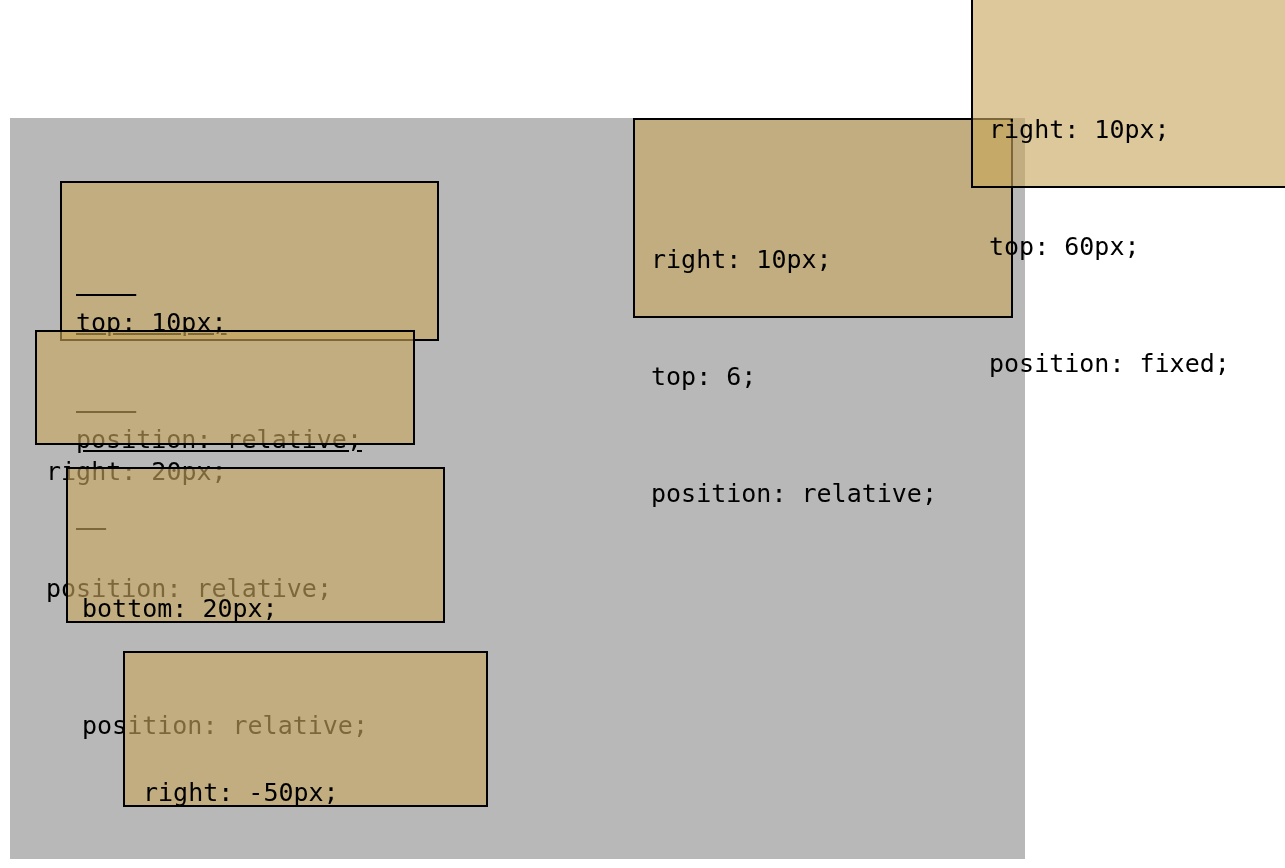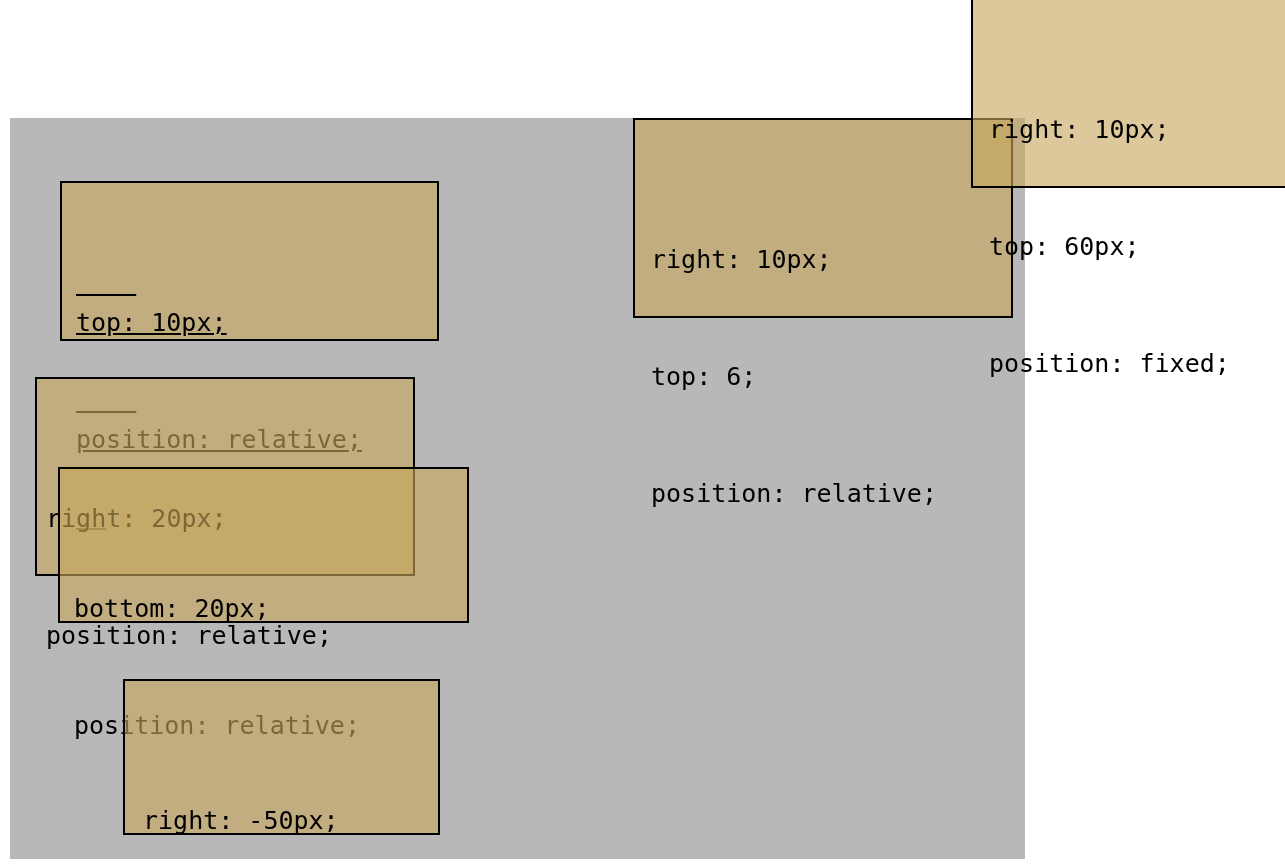--- a/index.html
+++ b/index.html
@@ -46,34 +46,33 @@
     left: 50px;
     top: 63px;
     width: 379px;
     height: 160px;
     text-decoration: underline;
   }
   .box-rel-2 {
     left: 25px;
     top: 212px;
     width: 380px;
-    height: 199px;
+    height: 115px;
     padding-left: 9px;
-    margin-top: 47px;
   }
   .box-rel-3 {
-    left: 48px;
+    left: 56px;
     top: 349px;
-    width: 411px;
+    width: 379px;
     height: 156px;
   }
   .box-rel-4 {
     left: 113px;
-    top: 561px;
-    width: 317px;
+    top: 533px;
+    width: 365px;
     height: 156px;
     padding-left: 18px;
   }
 
   
   .box-abs {
     right: 12px;
     top: 0px;
     width: 380px;
     height: 200px;

